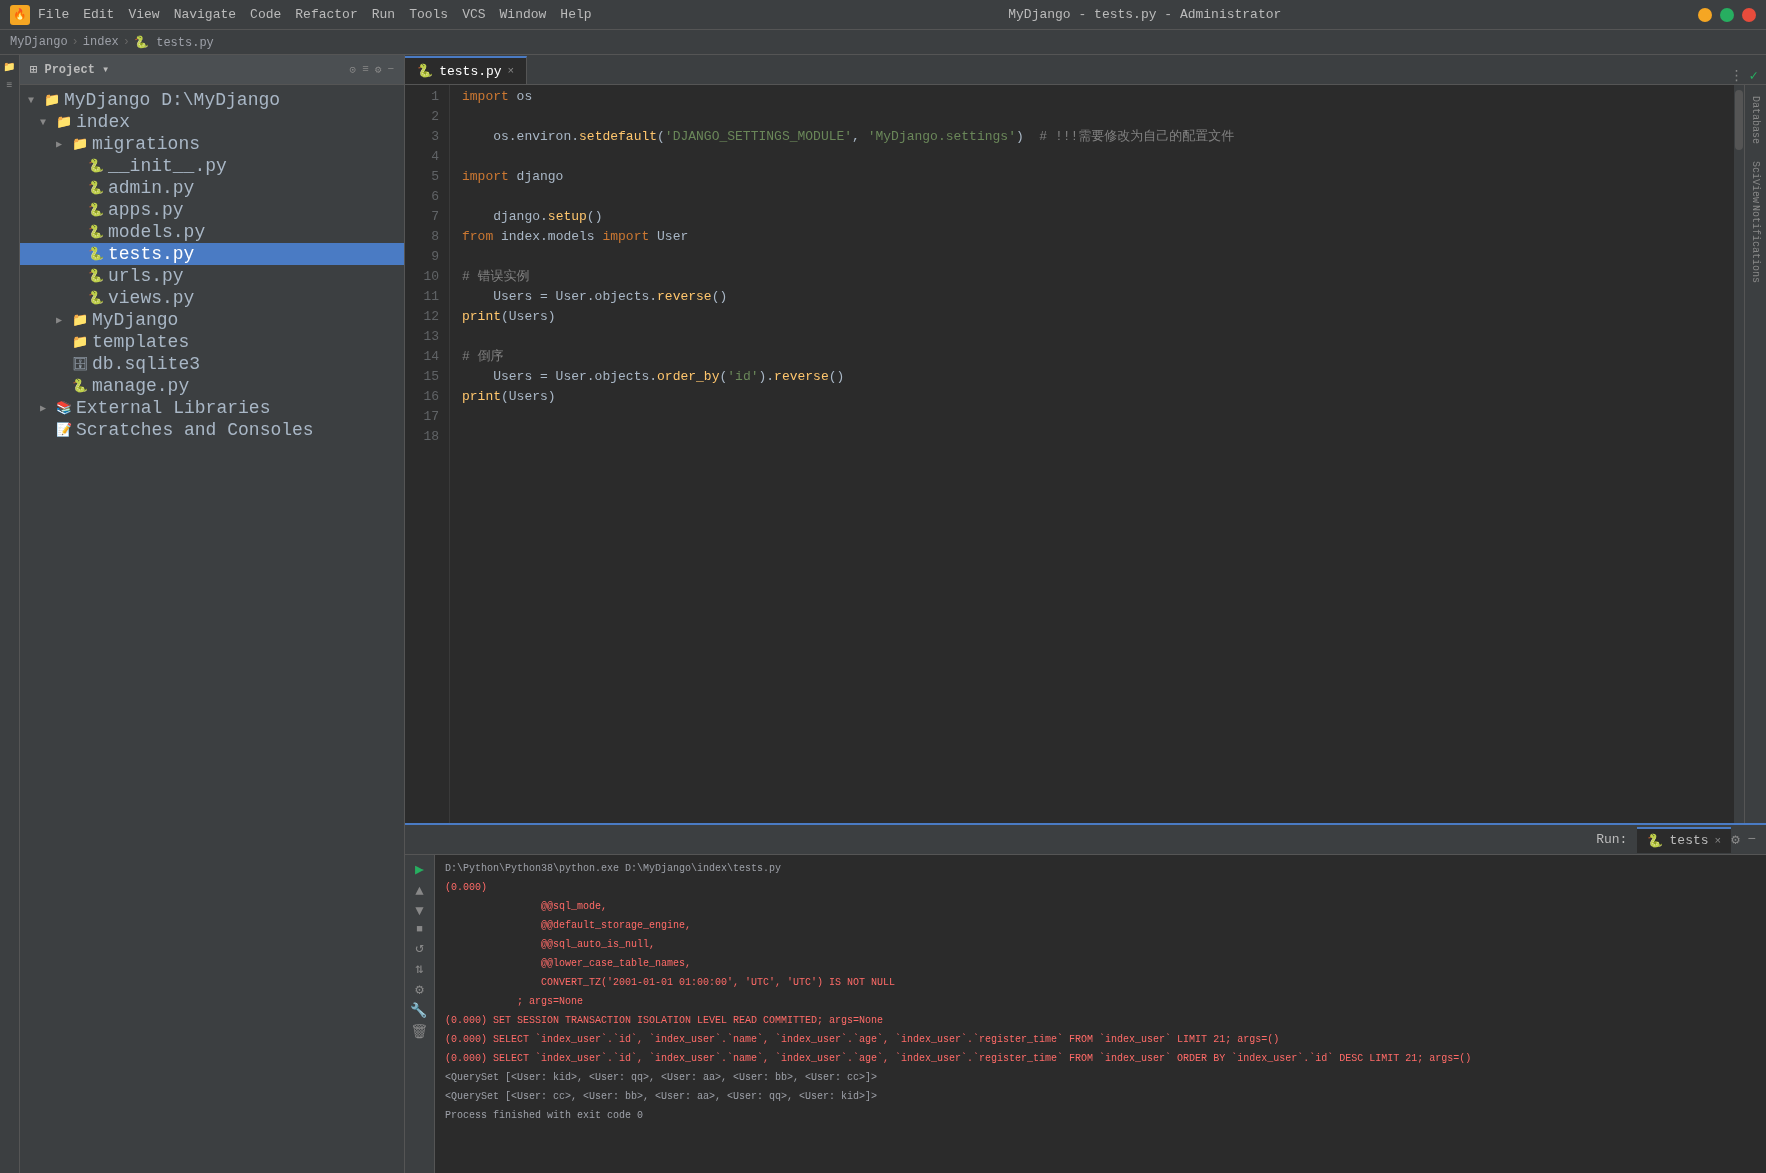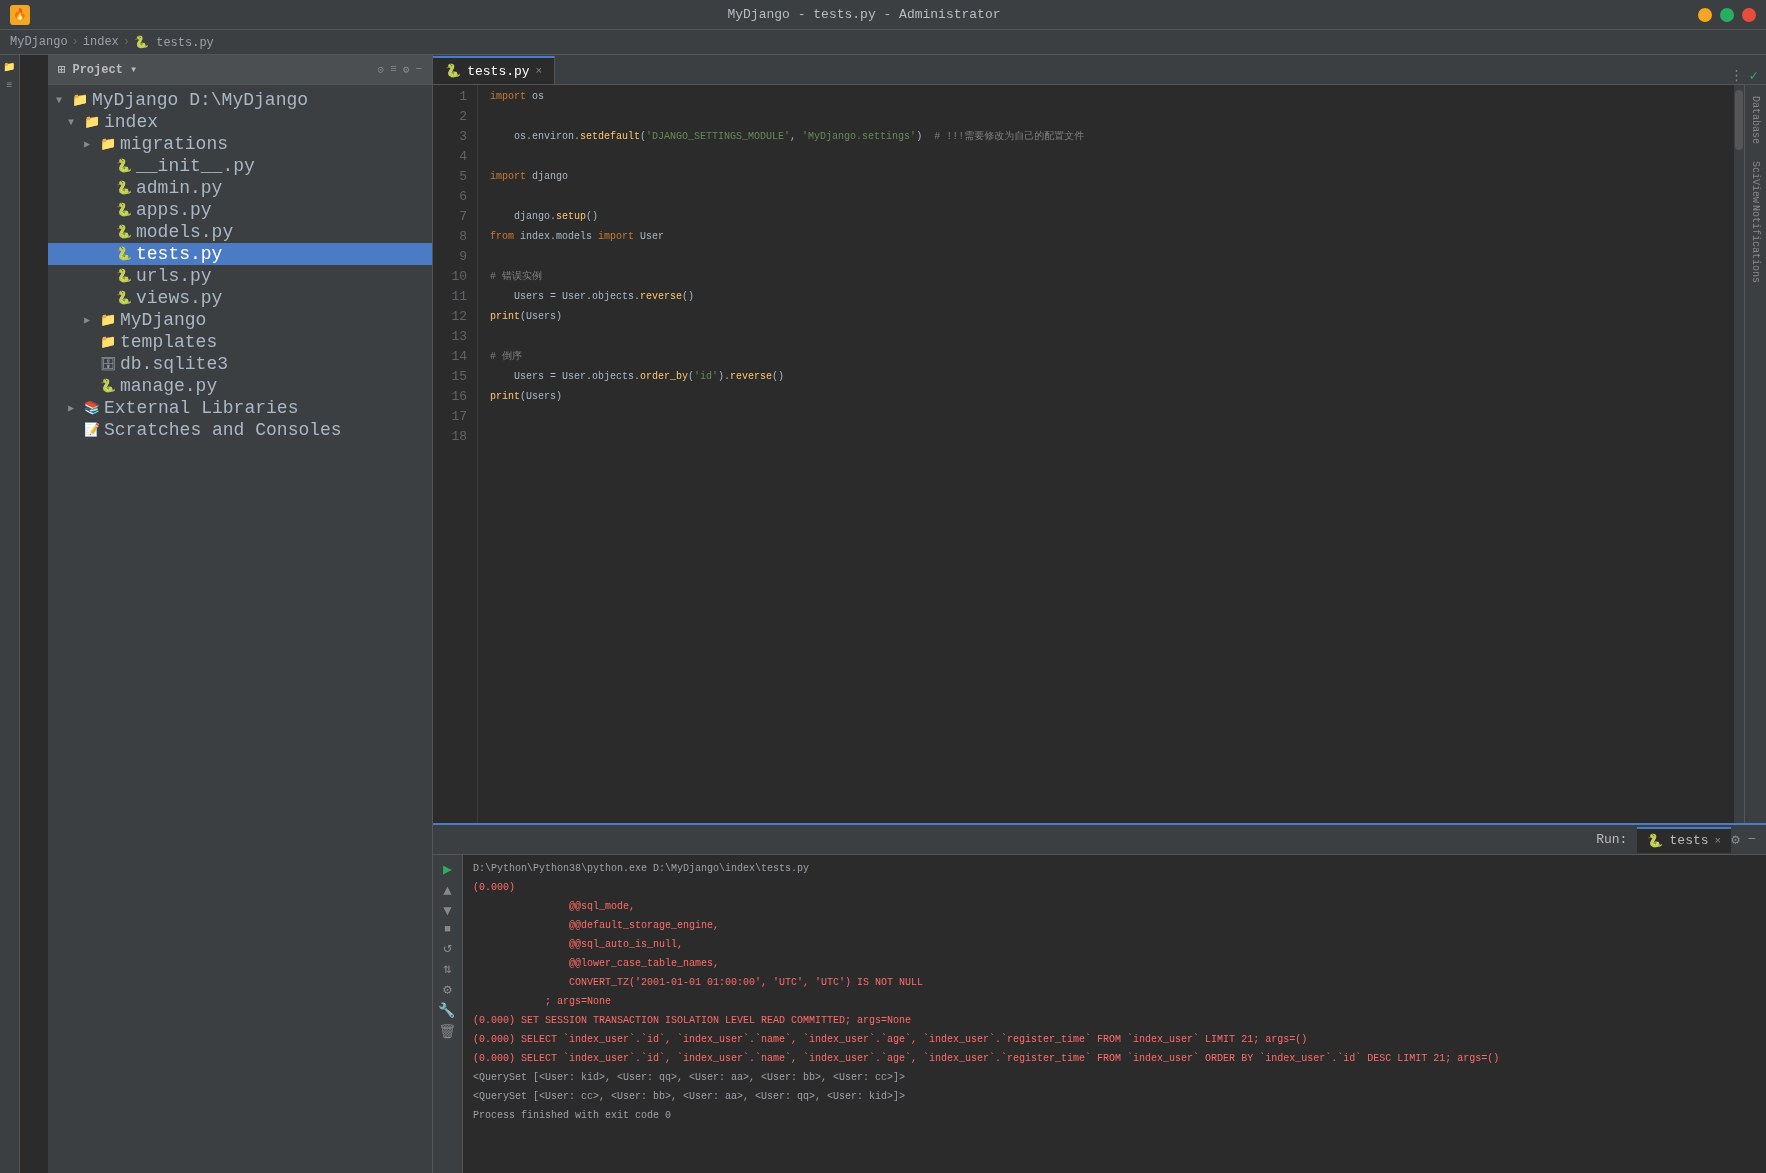--- a/index.html
+++ b/index.html
@@ -68,21 +68,20 @@
       line-height: 16px;
     }
 
     
     .project-panel {
       width: 385px;
       background: #3c3f41;
       display: flex;
       flex-direction: column;
       border-right: 1px solid #555;
-      margin-left: 28px;
     }
 
     .panel-header {
       height: 30px;
       background: #4b4f52;
       display: flex;
       align-items: center;
       justify-content: space-between;
       padding: 0 10px;
       border-bottom: 1px solid #555;
@@ -174,21 +173,21 @@
       display: flex;
       align-items: center;
       justify-content: flex-end;
       position: relative;
     }
 
     .code-content {
       flex: 1;
       padding: 2px 0 2px 12px;
       overflow: auto;
-      font-size: 10px;
+      font-size: 13px;
       line-height: 20px;
     }
     .code-line {
       height: 20px;
       display: flex;
       align-items: center;
       white-space: pre;
       font-family: 'Consolas', 'Courier New', monospace;
     }
     .code-line.highlighted { background: #323232; }
@@ -305,20 +304,33 @@
     .console-line { white-space: pre-wrap; word-break: break-all; }
     .console-red { color: #ff6b68; }
     .console-gray { color: #9da0a8; }
   </style>
 </head>
 <body>
 
 <div class="titlebar">
   <div class="titlebar-left">
     <div class="titlebar-logo">🔥</div>
+    <div class="titlebar-menu">
+      <span>File</span>
+      <span>Edit</span>
+      <span>View</span>
+      <span>Navigate</span>
+      <span>Code</span>
+      <span>Refactor</span>
+      <span>Run</span>
+      <span>Tools</span>
+      <span>VCS</span>
+      <span>Window</span>
+      <span>Help</span>
+    </div>
   </div>
   <div class="titlebar-title">MyDjango - tests.py - Administrator</div>
   <div class="titlebar-controls">
     <span class="btn-min"></span>
     <span class="btn-max"></span>
     <span class="btn-close"></span>
   </div>
 </div>
 
 <div class="breadcrumb">

